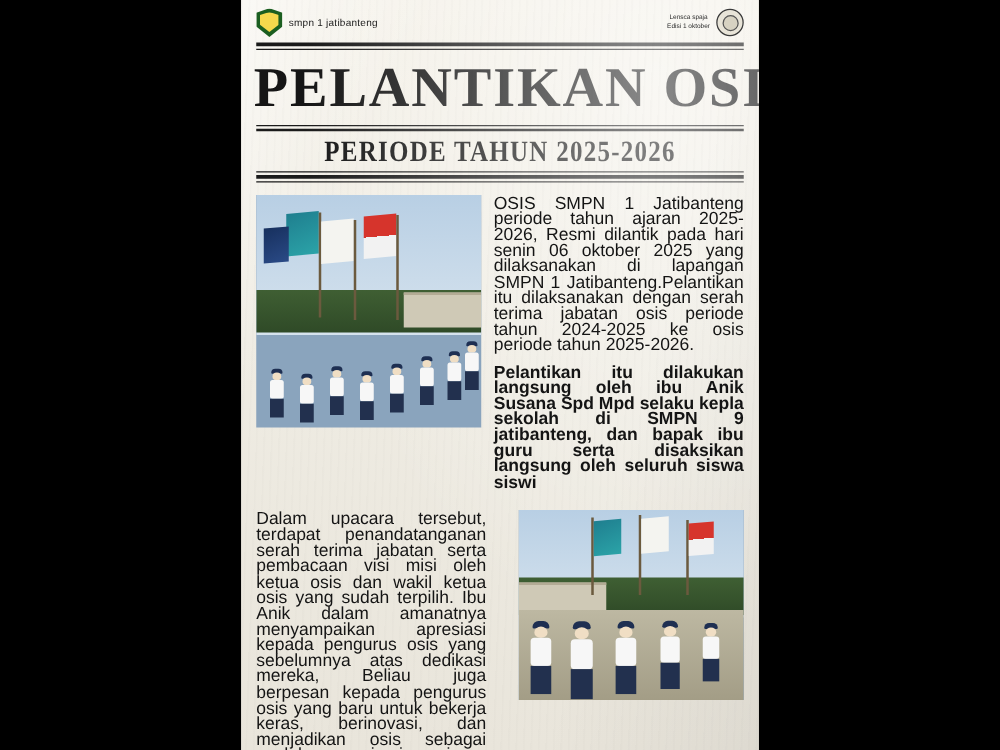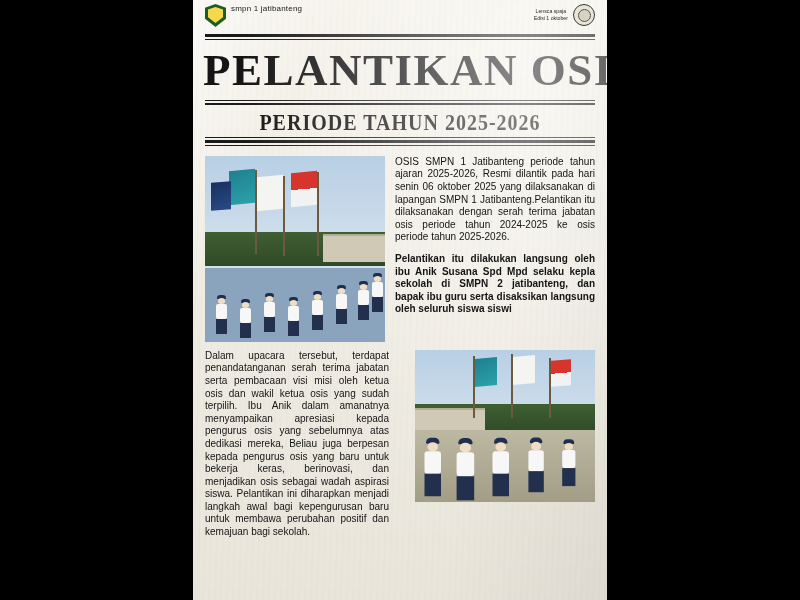--- a/index.html
+++ b/index.html
@@ -42,21 +42,21 @@
       repeating-linear-gradient(92deg, rgba(0,0,0,0.012) 0px, rgba(0,0,0,0.012) 1px, rgba(0,0,0,0) 2px, rgba(0,0,0,0) 6px),
       radial-gradient(ellipse at 80% 12%, rgba(255,255,255,0.5), rgba(255,255,255,0) 60%);
   }
 
   
   .masthead {
     position: relative;
     height: 28px;
     margin: 4px 12px 0 12px;
     display: flex;
-    align-items: flex-start;
+    align-items: center;
     z-index: 3;
   }
   .school-logo {
     width: 21px;
     height: 23px;
     flex: 0 0 auto;
     position: relative;
   }
   .school-logo .shield {
     width: 21px; height: 23px;
@@ -169,21 +169,21 @@
     background: #8aa4bd;
     flex: 0 0 auto;
   }
   .photo-1 { width: 180px; height: 186px; }
   .photo-2 { width: 180px; height: 152px; }
 
   .col-text {
     flex: 1 1 auto;
   }
   p.body {
-    font-size: 10px;
+    font-size: 14px;
     line-height: 12.6px;
     color: #141414;
     text-align: justify;
     margin: 0 0 9px 0;
     font-family: "Liberation Sans", sans-serif;
   }
   p.body.bold { font-weight: 700; }
 
   .row2 {
     display: flex;
@@ -371,21 +371,21 @@
           <div class="person" style="left:166px; bottom:30px;">
             <div class="cap"></div>
               <div class="head"></div>
               <div class="torso"></div>
               <div class="legs"></div>
           </div>
         </div>
 
         <div class="col-text">
           <p class="body">OSIS SMPN 1 Jatibanteng periode tahun ajaran 2025-2026, Resmi dilantik pada hari senin 06 oktober 2025 yang dilaksanakan di lapangan SMPN 1 Jatibanteng.Pelantikan itu dilaksanakan dengan serah terima jabatan osis periode tahun 2024-2025 ke osis periode tahun 2025-2026.</p>
-          <p class="body bold">Pelantikan itu dilakukan langsung oleh ibu Anik Susana Spd Mpd selaku kepla sekolah di SMPN 2 jatibanteng, dan bapak ibu guru serta disaksikan langsung oleh seluruh siswa siswi</p>
+          <p class="body bold">Pelantikan itu dilakukan langsung oleh ibu Anik Susana Spd Mpd selaku kepla sekolah di SMPN 9 jatibanteng, dan bapak ibu guru serta disaksikan langsung oleh seluruh siswa siswi</p>
         </div>
       </div>
 
       <div class="row2">
         <div class="col-text">
           <p class="body">Dalam upacara tersebut, terdapat penandatanganan serah terima jabatan serta pembacaan visi misi oleh ketua osis dan wakil ketua osis yang sudah terpilih. Ibu Anik dalam amanatnya menyampaikan apresiasi kepada pengurus osis yang sebelumnya atas dedikasi mereka, Beliau juga berpesan kepada pengurus osis yang baru untuk bekerja keras, berinovasi, dan menjadikan osis sebagai wadah aspirasi siswa. Pelantikan ini diharapkan menjadi langkah awal bagi kepengurusan baru untuk membawa perubahan positif dan kemajuan bagi sekolah.</p>
         </div>
 
         <div class="photo photo-2">
           <div class="sky" style="height:86px;"></div>

